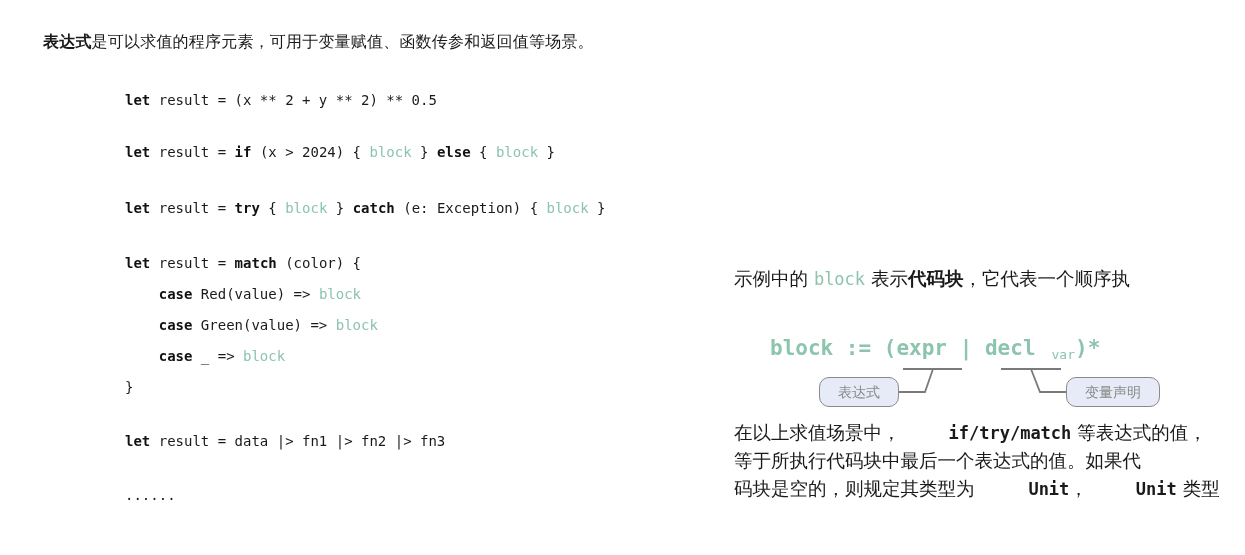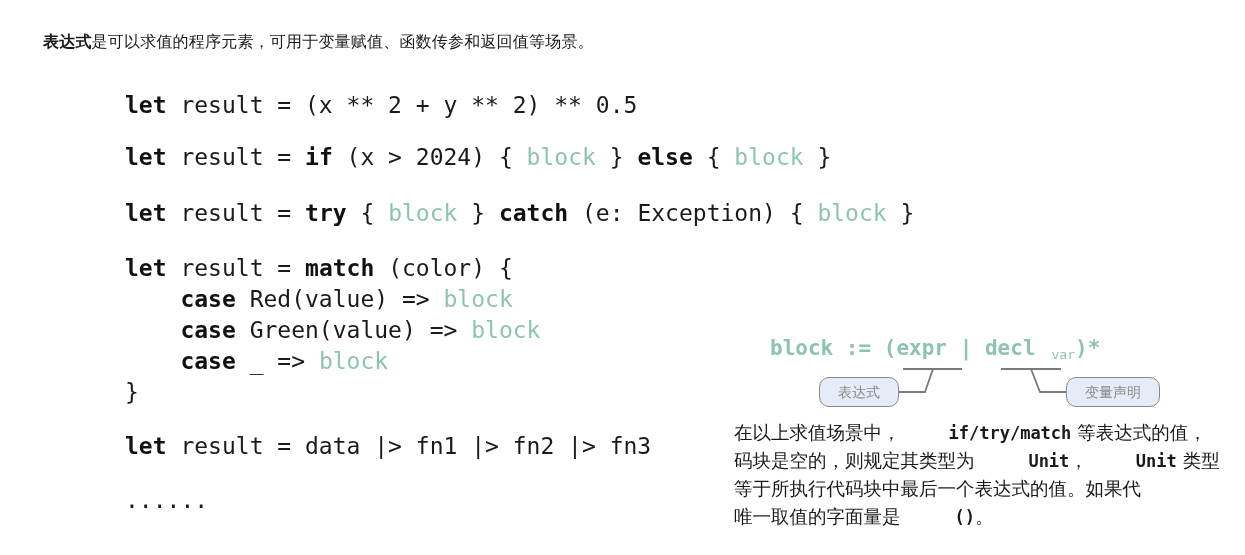--- a/index.html
+++ b/index.html
@@ -1,20 +1,20 @@
 <!DOCTYPE html>
 <html><head>
 <meta charset="utf-8">
 <style>
   html, body { margin:0; padding:0; background:#ffffff; }
   body { width:1245px; height:555px; position:relative; overflow:hidden; color:#1a1a1a;
          font-family:"DejaVu Sans", "Liberation Sans", sans-serif; }
   .intro { position:absolute; left:43px; top:28px; font-size:16px; line-height:28px; letter-spacing:0.2px; }
   .intro b { font-weight:bold; }
-  .code { font-family:"DejaVu Sans Mono", "Liberation Mono", monospace; font-size:23px; color:#1a1a1a; white-space:pre; }
+  .code { font-family:"DejaVu Sans Mono", "Liberation Mono", monospace; font-size:14px; color:#1a1a1a; white-space:pre; }
   .code .kw { font-weight:bold; color:#111; }
   .code .blk { color:#8cc4ae; }
   .line { position:absolute; left:125px; }
   .side { position:absolute; left:734px; font-size:18.5px; line-height:28px; color:#1a1a1a; }
   .side b { font-weight:bold; }
   .side .mono { font-family:"DejaVu Sans Mono", "Liberation Mono", monospace; font-size:17px; }
   .side .mono.blk { color:#8cc4ae; }
   .side .mono.bold { font-weight:bold;margin-left:48px; }
   .grammar { position:absolute; left:770px; top:336px; font-family:"DejaVu Sans Mono","Liberation Mono",monospace;
              font-size:21px; font-weight:bold; color:#8cc4ae; white-space:pre; }
@@ -35,34 +35,34 @@
     <div class="line code" style="top: 255px;"><span class="kw">let</span><span> result = </span><span class="kw">match</span><span> (color) {</span></div>
     <div class="line code" style="top: 286px;"><span>    </span><span class="kw">case</span><span> Red(value) =&gt; </span><span class="blk">block</span></div>
     <div class="line code" style="top: 317px;"><span>    </span><span class="kw">case</span><span> Green(value) =&gt; </span><span class="blk">block</span></div>
     <div class="line code" style="top: 348px;"><span>    </span><span class="kw">case</span><span> _ =&gt; </span><span class="blk">block</span></div>
     <div class="line code" style="top: 379px;"><span>}</span></div>
     <div class="line code" style="top: 433px;"><span class="kw">let</span><span> result = data |&gt; fn1 |&gt; fn2 |&gt; fn3</span></div>
     <div class="line code" style="top: 487px;"><span>......</span></div>
   </div>
 
 <div class="side" style="top:265px;">
+  <div><span>示例中的 </span><span class="mono blk">block</span><span> 表示</span><b>代码块</b><span>，它代表一个顺序执</span></div>
 </div>
 
 <div class="grammar"><span>block := (</span><span>expr</span><span> | </span><span>decl</span><sub>var</sub><span>)*</span></div>
 
 <svg class="conn" width="1245" height="555">
   <g stroke="#7a7a7a" stroke-width="1.8" fill="none">
     <line x1="903" y1="369" x2="962" y2="369"></line>
     <polyline points="933,369 925,392 898,392"></polyline>
     <line x1="1001" y1="369" x2="1061" y2="369"></line>
     <polyline points="1031,369 1040,392 1067,392"></polyline>
   </g>
 </svg>
 
 <div class="tag" style="left:819px; top:377px; width:78px;">表达式</div>
 <div class="tag" style="left:1066px; top:377px; width:92px;">变量声明</div>
 
 <div class="side" style="top:419px;">
   <div><span>在以上求值场景中，</span><span class="mono bold">if/try/match</span><span> 等表达式的值，</span></div>
+  <div>等于所执行代码块中最后一个表达式的值。如果代</div>
   <div><span>码块是空的，则规定其类型为 </span><span class="mono bold">Unit</span><span>，</span><span class="mono bold">Unit</span><span> 类型</span></div>
-  <div>等于所执行代码块中最后一个表达式的值。如果代</div>
-  <div><span>唯一取值的字面量是 </span><span class="mono bold">()</span><span>。</span></div>
 </div>
 
 </body></html>

